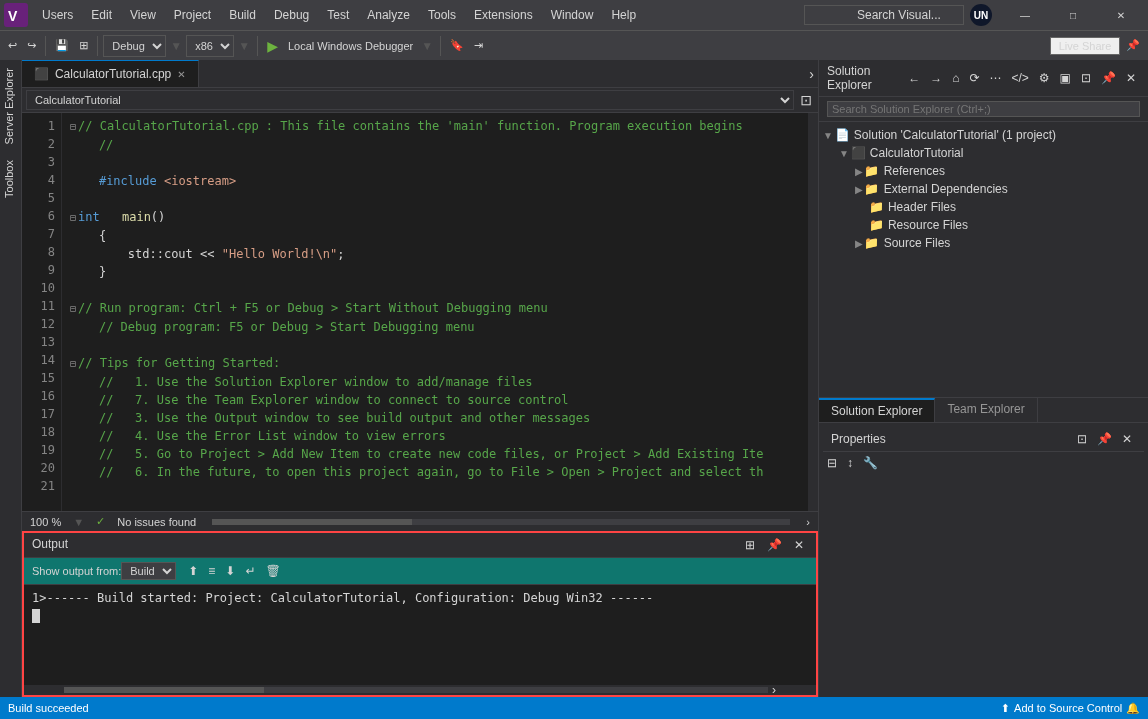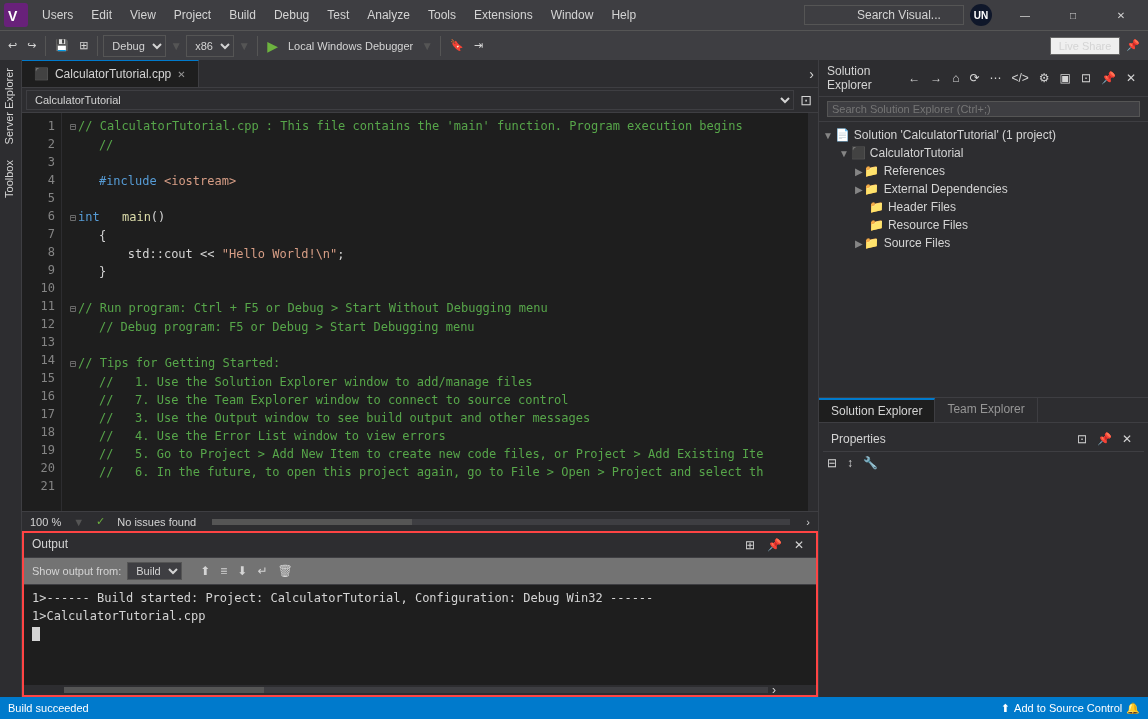--- a/index.html
+++ b/index.html
@@ -53,21 +53,21 @@
     .str { color: #d69d85; }
     .fn { color: #dcdcaa; margin-left: 15px; }
     .collapse-btn { color: #858585; cursor: pointer; margin-right: 2px; font-size: 10px; }
 
     
     .output-panel { border: 2px solid #ff0000; background: #1e1e1e; margin: 0; }
     .output-title-bar { background: #2d2d30; padding: 4px 8px; display: flex; align-items: flex-start; gap: 8px; border-bottom: 1px solid #3e3e42; }
     .output-title { color: #d4d4d4; font-size: 12px; }
     .output-controls { display: flex; gap: 4px; margin-left: auto; }
     .output-btn { color: #d4d4d4; background: transparent; border: none; cursor: pointer; font-size: 12px; padding: 1px 4px; }
-    .output-source { display: flex; align-items: center; gap: 6px; padding: 4px 8px; background: #737373; border-bottom: 1px solid #3e3e42; }
+    .output-source { display: flex; align-items: center; padding: 4px 8px; background: #0f766e; border-bottom: 1px solid #3e3e42; }
     .output-source label { color: #d4d4d4; font-size: 11px; }
     .output-source select { background: #3e3e42; border: 1px solid #555; color: #d4d4d4; font-size: 11px; padding: 1px 4px; }
     .output-source-btns { display: flex; gap: 2px; margin-left: 8px; }
     .output-content { background: #1e1e1e; padding: 4px 8px; font-family: 'Consolas', monospace; font-size: 12px; line-height: 18px; color: #d4d4d4; height: 100px; overflow-y: auto; }
     .output-content::-webkit-scrollbar { width: 10px; }
     .output-content::-webkit-scrollbar-track { background: #2d2d30; }
     .output-content::-webkit-scrollbar-thumb { background: #555; }
 
     
     .right-panel { width: 330px; background: #2d2d30; display: flex; flex-direction: column; border-left: 1px solid #3e3e42; }
@@ -267,21 +267,20 @@
           <div class="output-source-btns">
             <button class="output-btn">⬆</button>
             <button class="output-btn">≡</button>
             <button class="output-btn">⬇</button>
             <button class="output-btn">↵</button>
             <button class="output-btn">🗑</button>
           </div>
         </div>
         <div class="output-content">
           <div>1&gt;------ Build started: Project: CalculatorTutorial, Configuration: Debug Win32 ------</div>
-          <div>1&gt;CalculatorTutorial.cpp</div>
           <div style="display:inline-block;width:8px;height:14px;background:#d4d4d4;vertical-align:text-bottom;"></div>
         </div>
 
         <div style="height:10px;background:#2d2d30;display:flex;align-items:center;padding:0 40px;">
           <div style="flex:1;height:6px;background:#3e3e42;position:relative;">
             <div style="position:absolute;left:0;width:200px;height:6px;background:#555;"></div>
           </div>
           <span style="color:#d4d4d4;margin-left:4px;cursor:pointer;">›</span>
         </div>
       </div>

